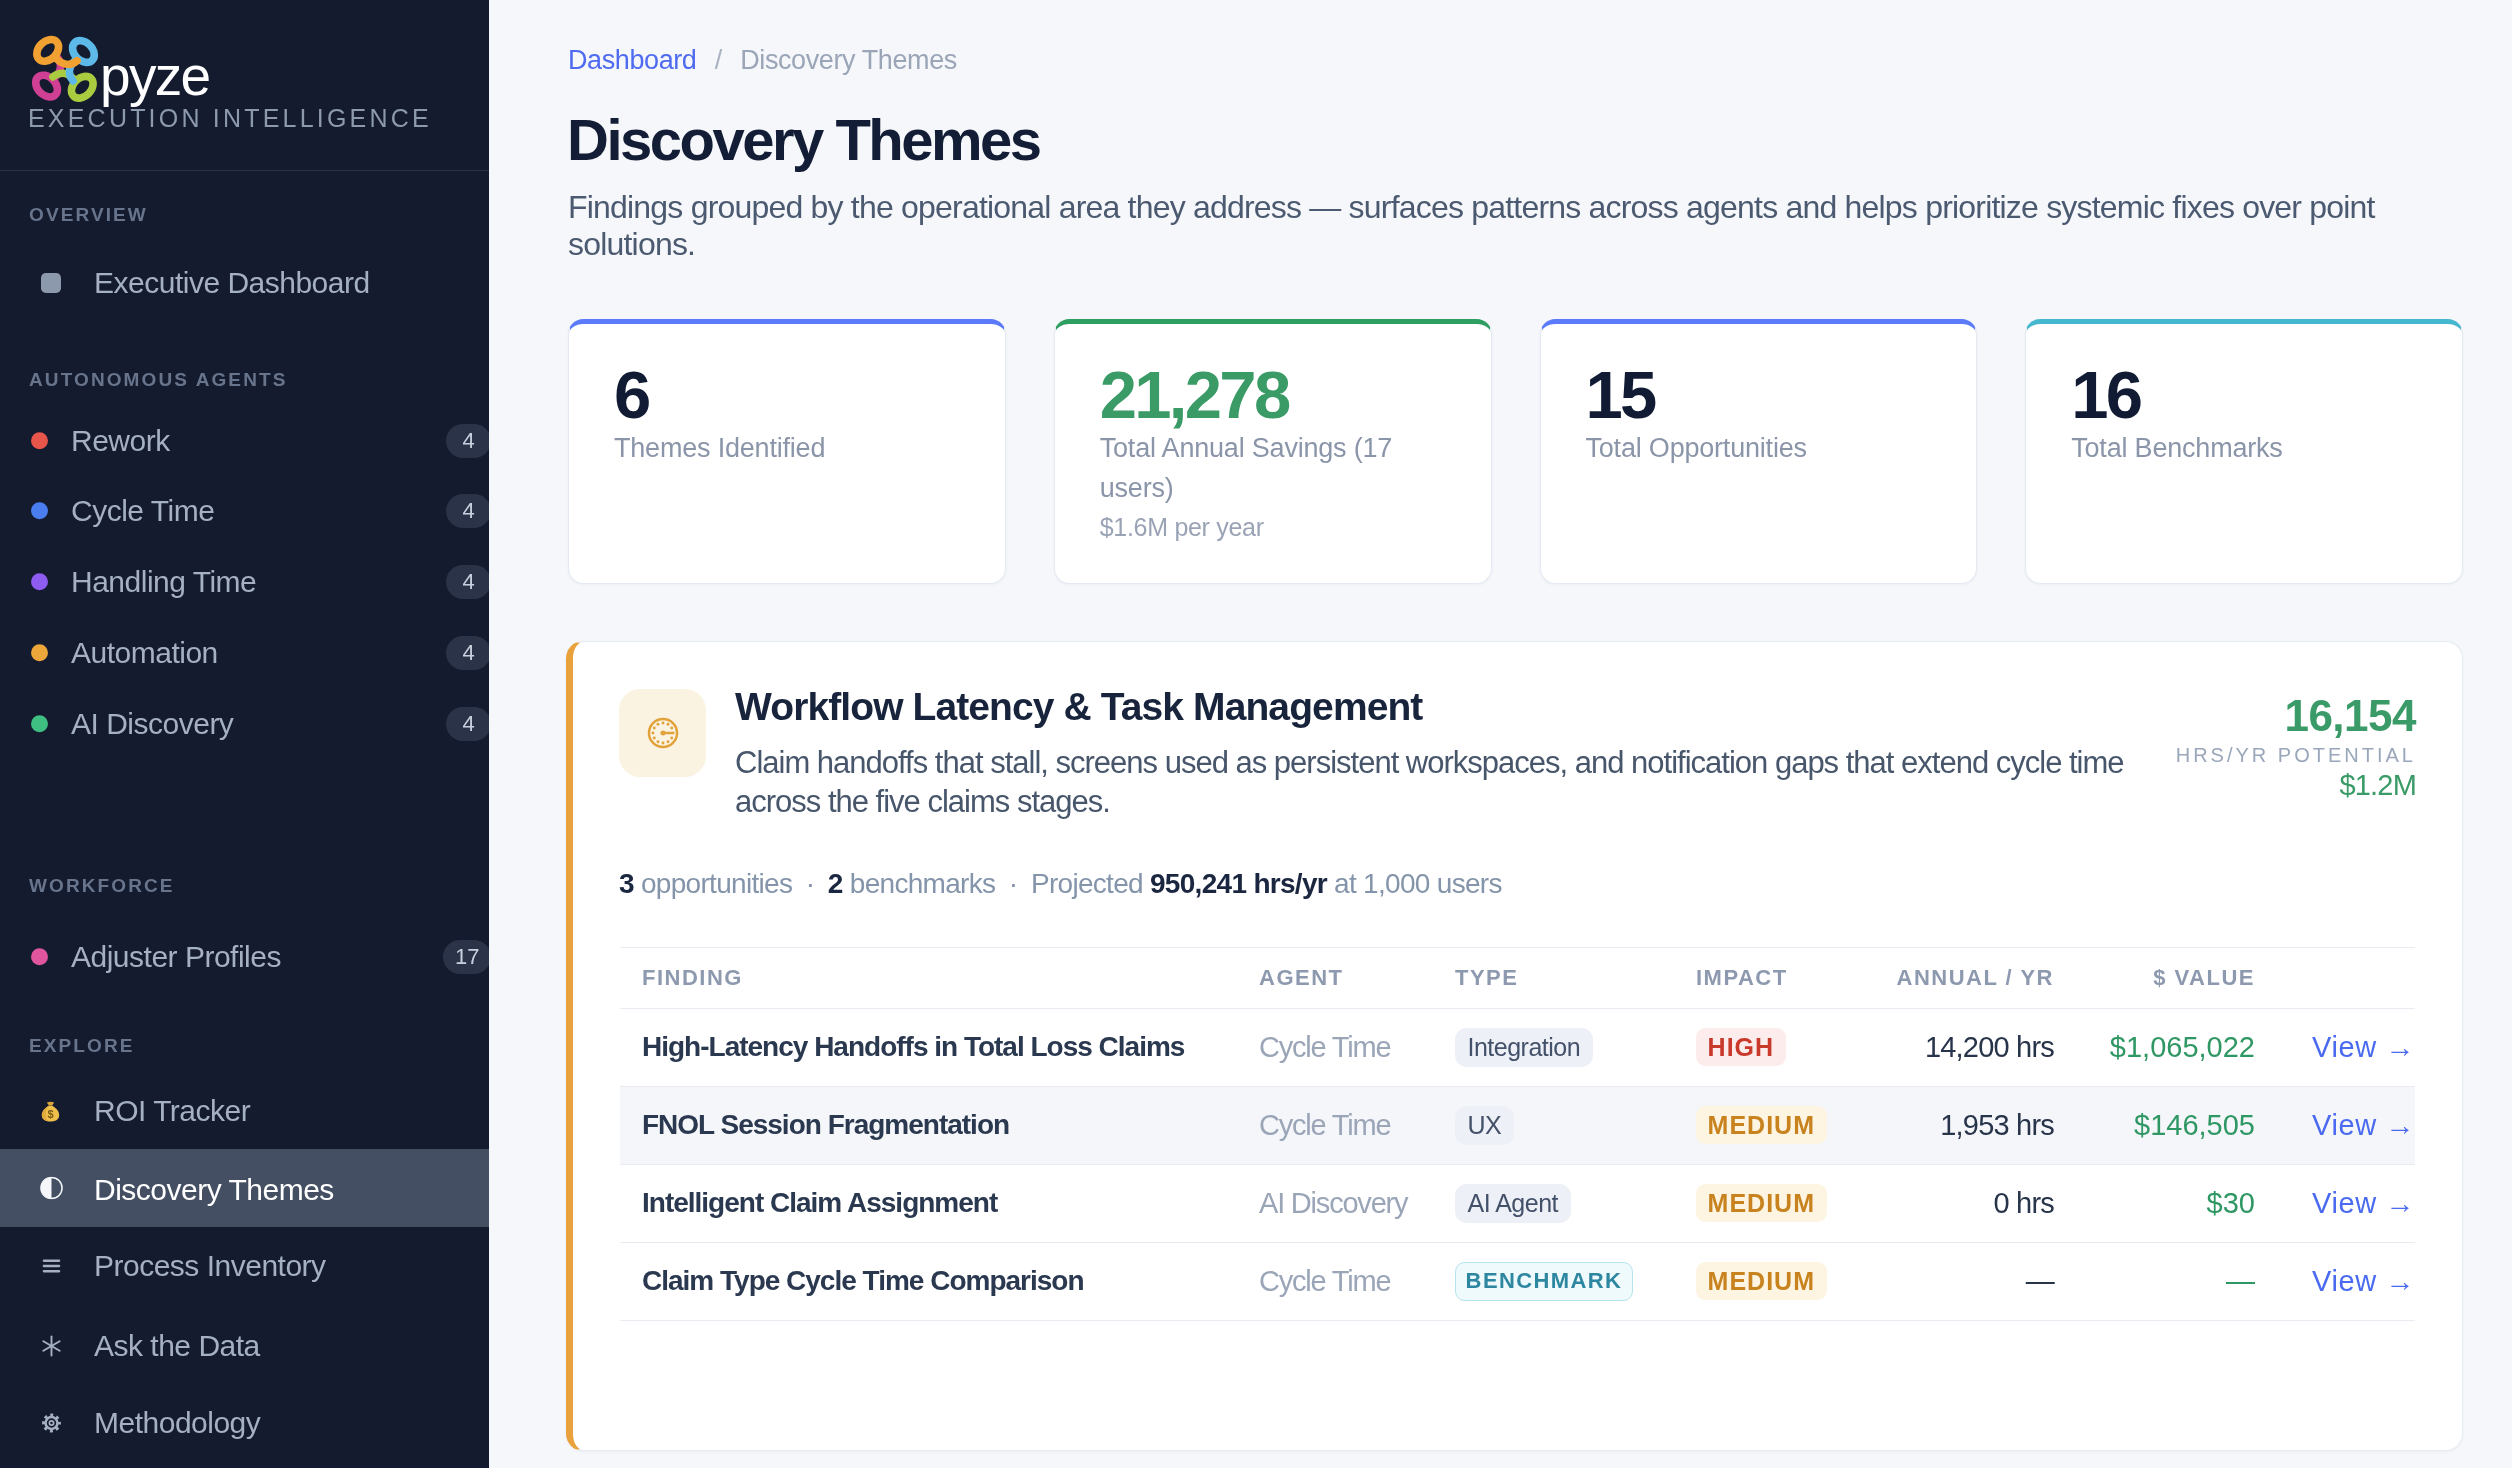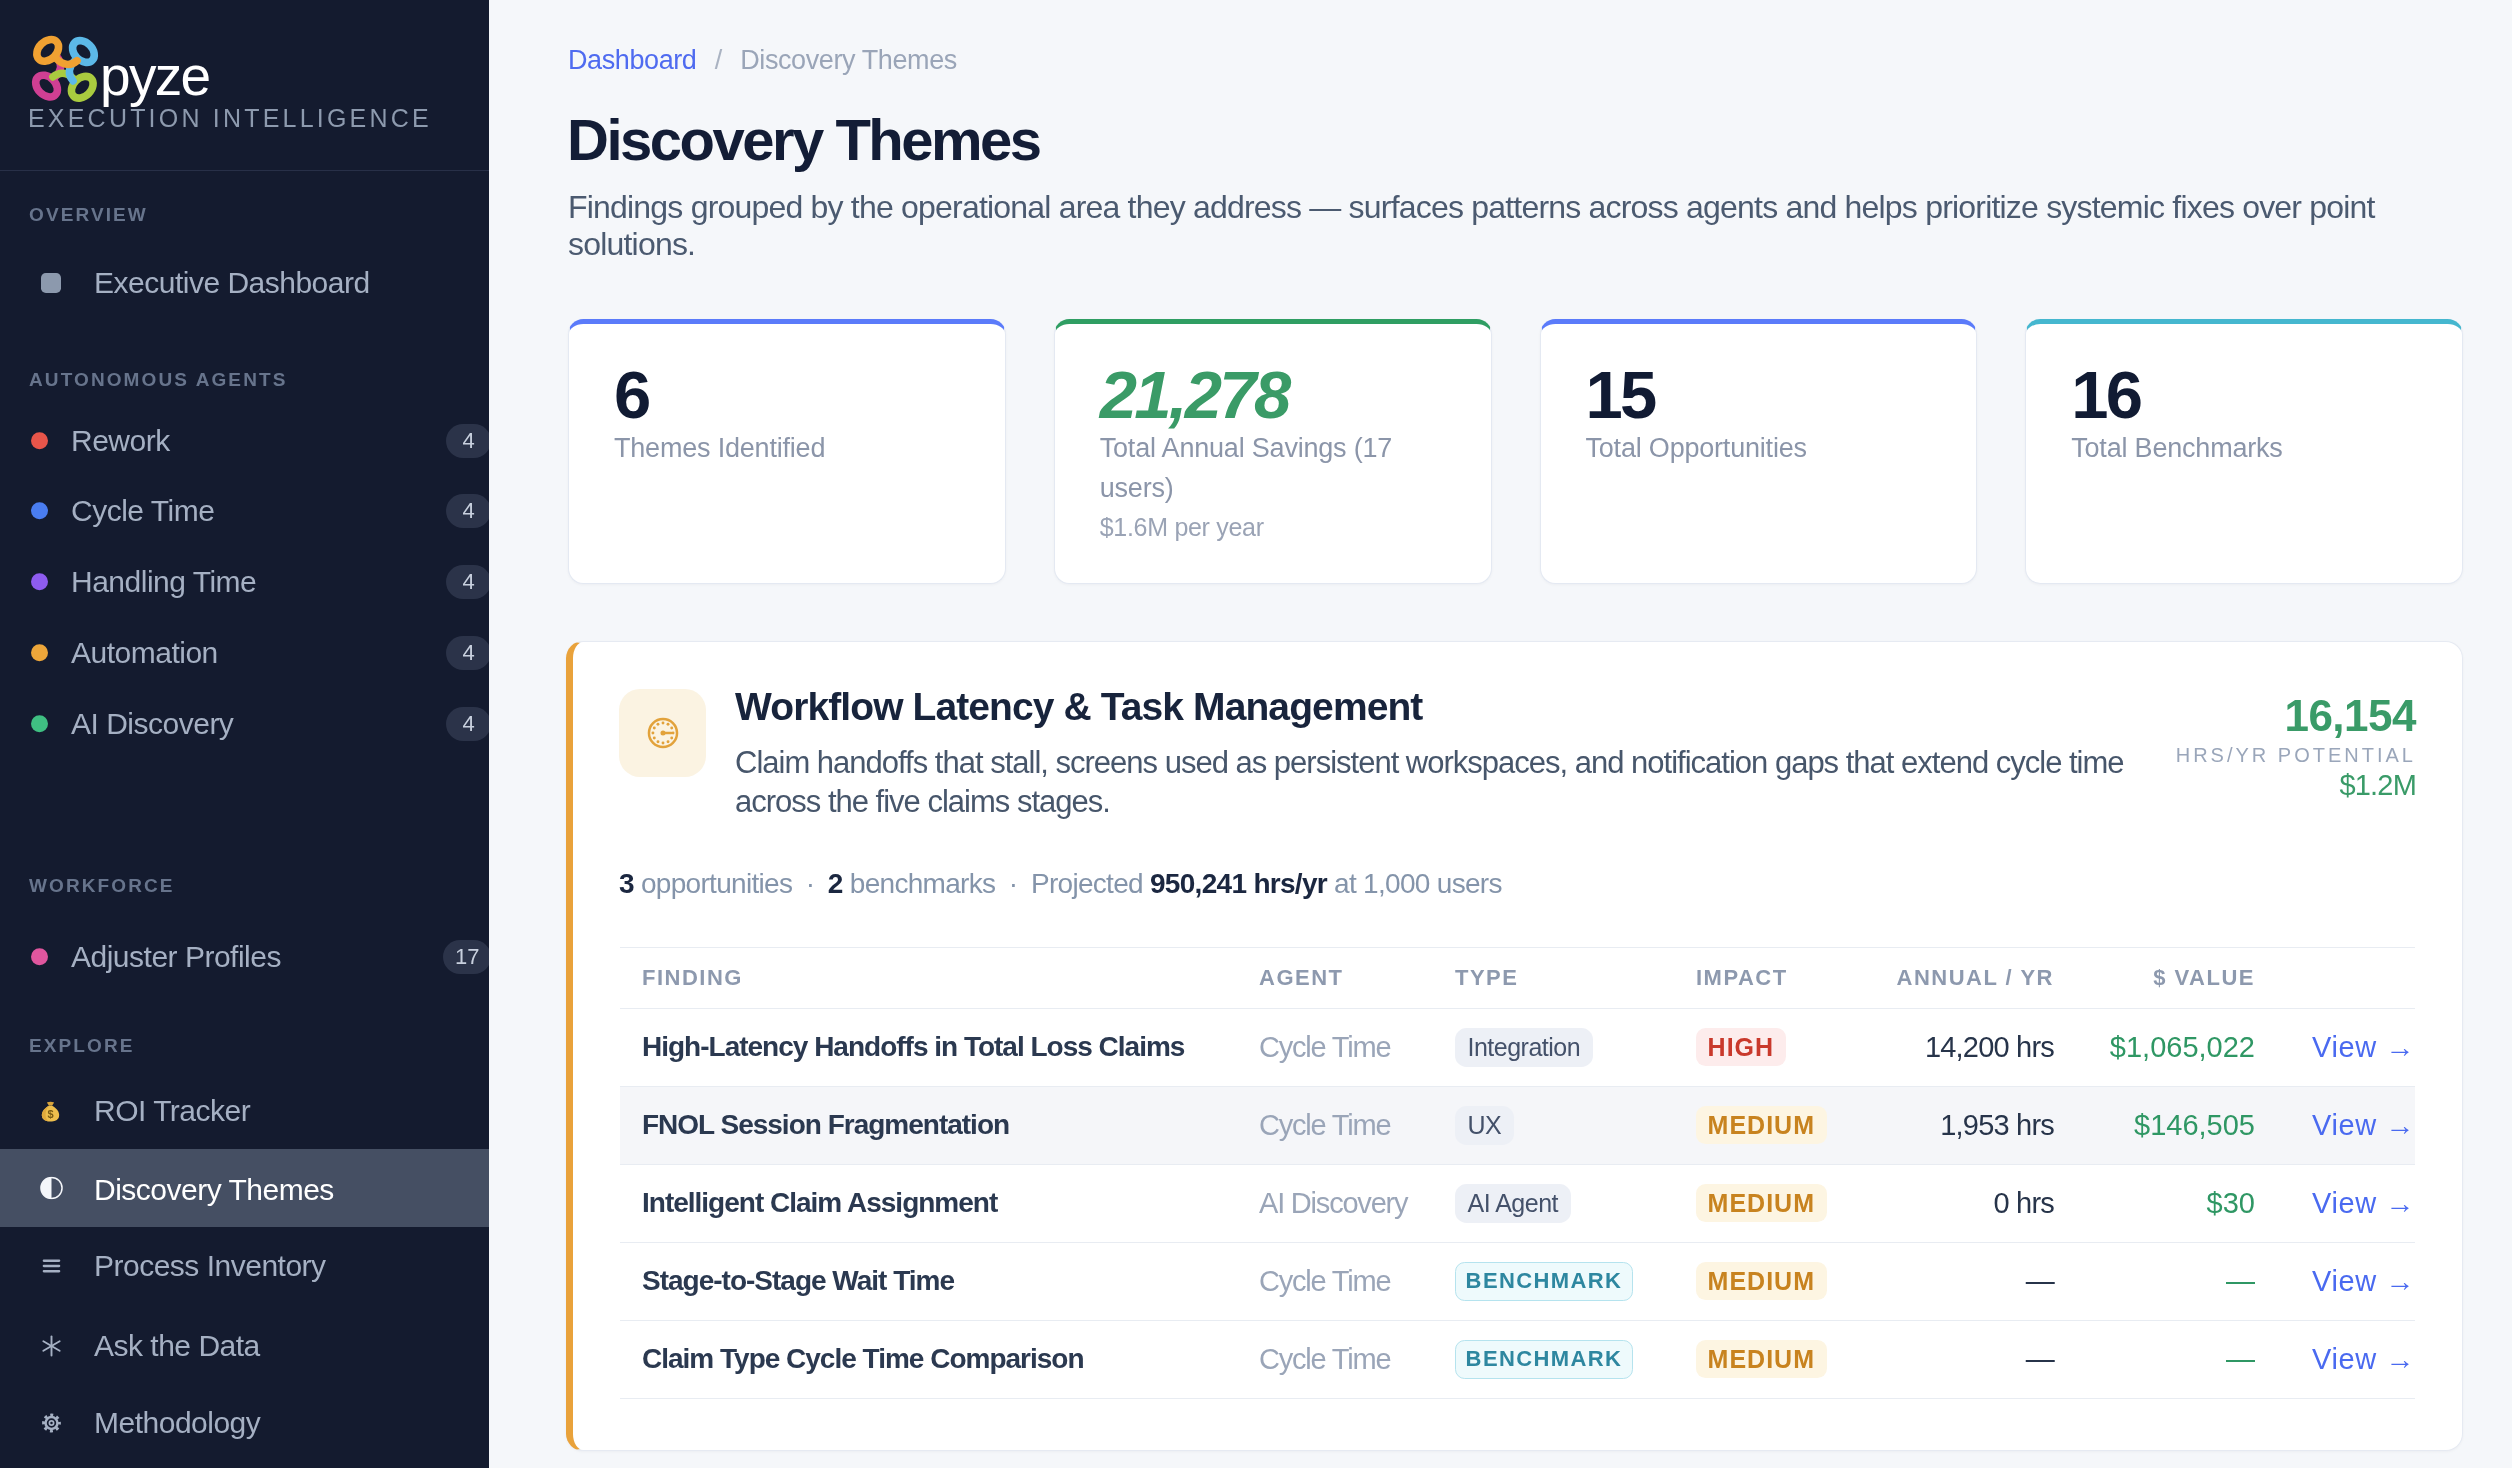--- a/index.html
+++ b/index.html
@@ -30,21 +30,21 @@
 h1 { position:absolute; left:78px; top:106px; font-size:58px; font-weight:700; color:#131d36; letter-spacing:-2.5px; }
 .lede { position:absolute; left:79px; top:189px; font-size:32px; line-height:37px; color:#4b5a70; letter-spacing:-0.8px; white-space:nowrap; }
 
 
 .stats { position:absolute; left:79px; top:319px; width:1895px; display:grid; grid-template-columns:repeat(4,1fr); grid-gap:48px; }
 .scard { height:265px; background:#fff; border:1px solid #e4e9f2; border-top:5.8px solid #5b7bfa; border-radius:15.4px; padding:37px 44px 0 45px; box-shadow:0 1px 2.9px rgba(20,30,60,0.04); }
 .scard .num { font-size:67px; line-height:67px; font-weight:700; color:#111b33; letter-spacing:-2.7px; }
 .scard .lab { margin-top:0px; font-size:27px; line-height:40px; color:#8b95a9; max-width:337px; letter-spacing:-0.2px; }
 .scard .sub { margin-top:4.8px; font-size:25px; line-height:29px; color:#9aa3b5; letter-spacing:-0.3px; }
 .scard.green { border-top-color:#2f9e63; }
-.scard.green .num { color:#3a9b67;font-style:italic; }
+.scard.green .num { color:#3a9b67; }
 .scard.cyan { border-top-color:#45b7cf; }
 
 
 .theme { position:absolute; left:77px; top:641px; width:1897px; height:810px; background:#fff; border:1px solid #e6eaf2; border-left:7.7px solid #e9a23b; border-radius:17.3px; padding:47px 46px 0 46px; box-shadow:0 1px 2.9px rgba(20,30,60,0.04); }
 .thead { display:flex; align-items:flex-start; }
 .tile { flex:0 0 87px; width:87px; height:88px; border-radius:21px; background:#fbf3e2; position:relative; }
 .tile svg { position:absolute; left:50%; top:50%; transform:translate(-50%,-50%); }
 .tcol { margin-left:29px; width:1397px; }
 .ttitle { font-size:39px; font-weight:700; color:#18243c; line-height:46px; margin-top:-4.8px; letter-spacing:-0.9px; }
 .tdesc { margin-top:12.5px; font-size:31px; line-height:39px; color:#47566b; letter-spacing:-1px; white-space:nowrap; }
@@ -292,29 +292,20 @@
         <tr>
           <td class="find">Intelligent Claim Assignment</td>
           <td class="agent">AI Discovery</td>
           <td><span class="pill">AI Agent</span></td>
           <td><span class="imp med">MEDIUM</span></td>
           <td class="r dark">0 hrs</td>
           <td class="r val">$30</td>
           <td class="view">View →</td>
         </tr>
         <tr>
-          <td class="find">Stage-to-Stage Wait Time</td>
-          <td class="agent">Cycle Time</td>
-          <td><span class="bench">BENCHMARK</span></td>
-          <td><span class="imp med">MEDIUM</span></td>
-          <td class="r dark">—</td>
-          <td class="r val">—</td>
-          <td class="view">View →</td>
-        </tr>
-        <tr>
           <td class="find">Claim Type Cycle Time Comparison</td>
           <td class="agent">Cycle Time</td>
           <td><span class="bench">BENCHMARK</span></td>
           <td><span class="imp med">MEDIUM</span></td>
           <td class="r dark">—</td>
           <td class="r val">—</td>
           <td class="view">View →</td>
         </tr>
       </tbody>
     </table>

